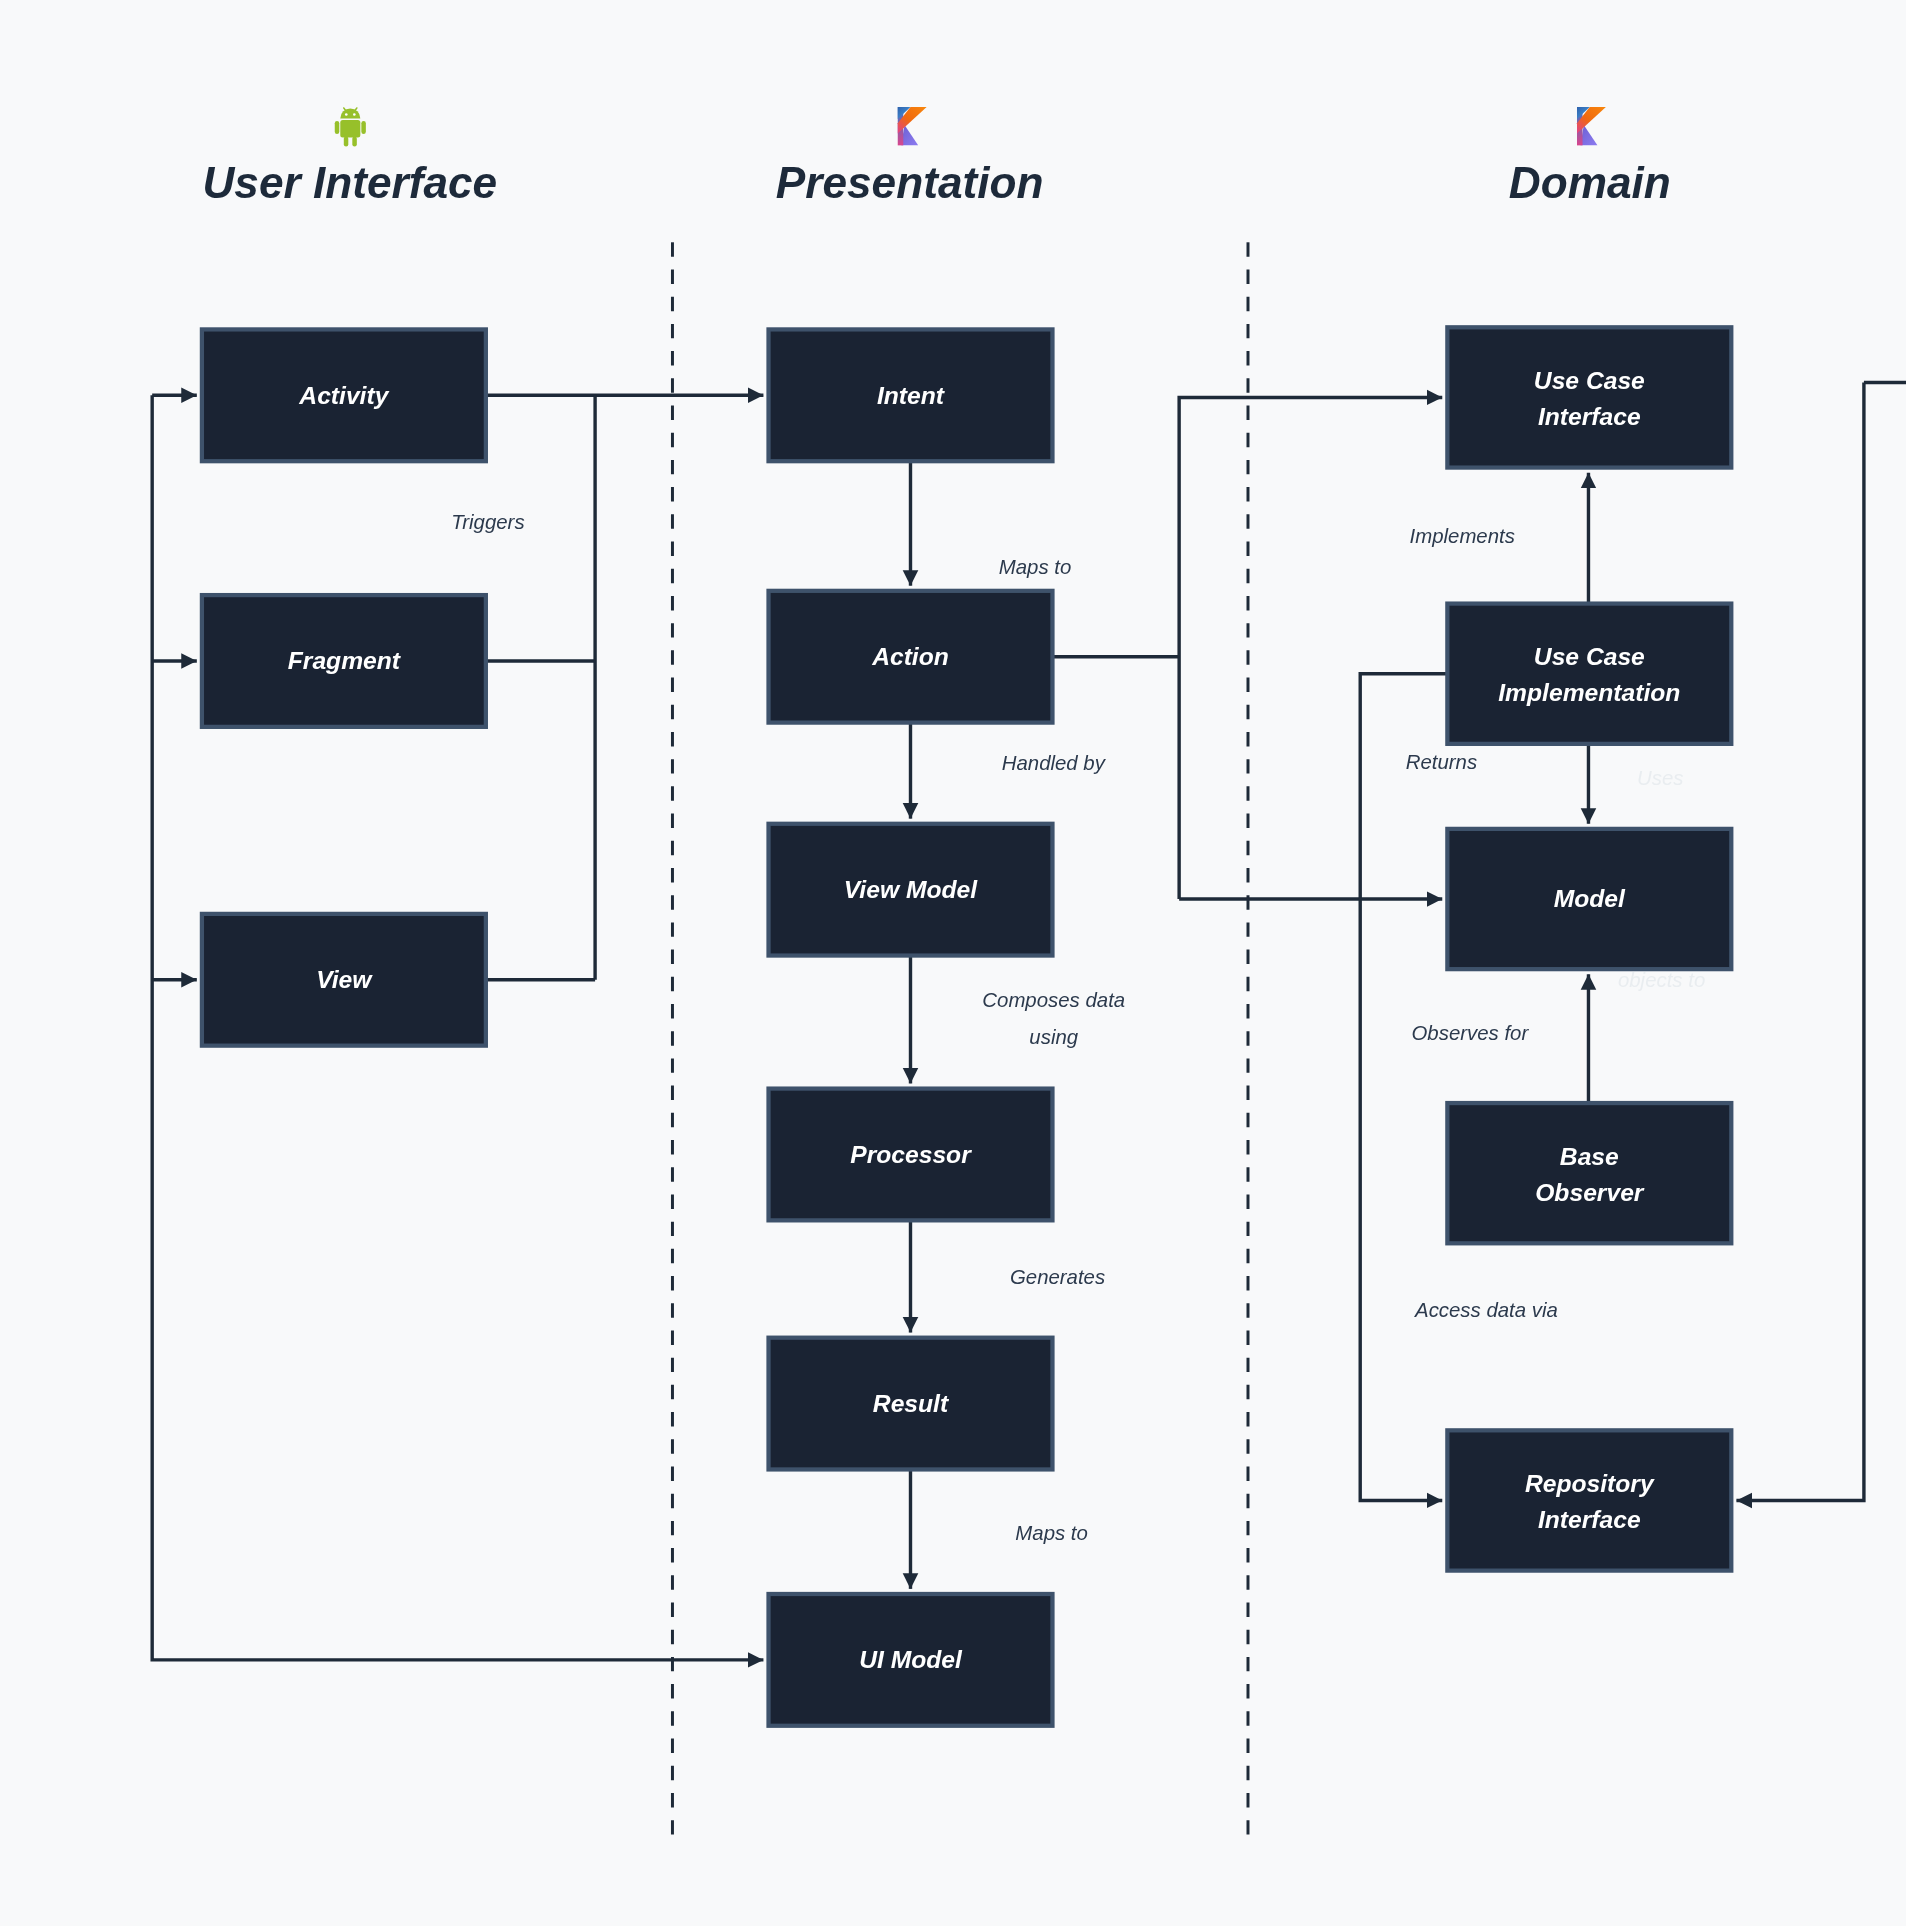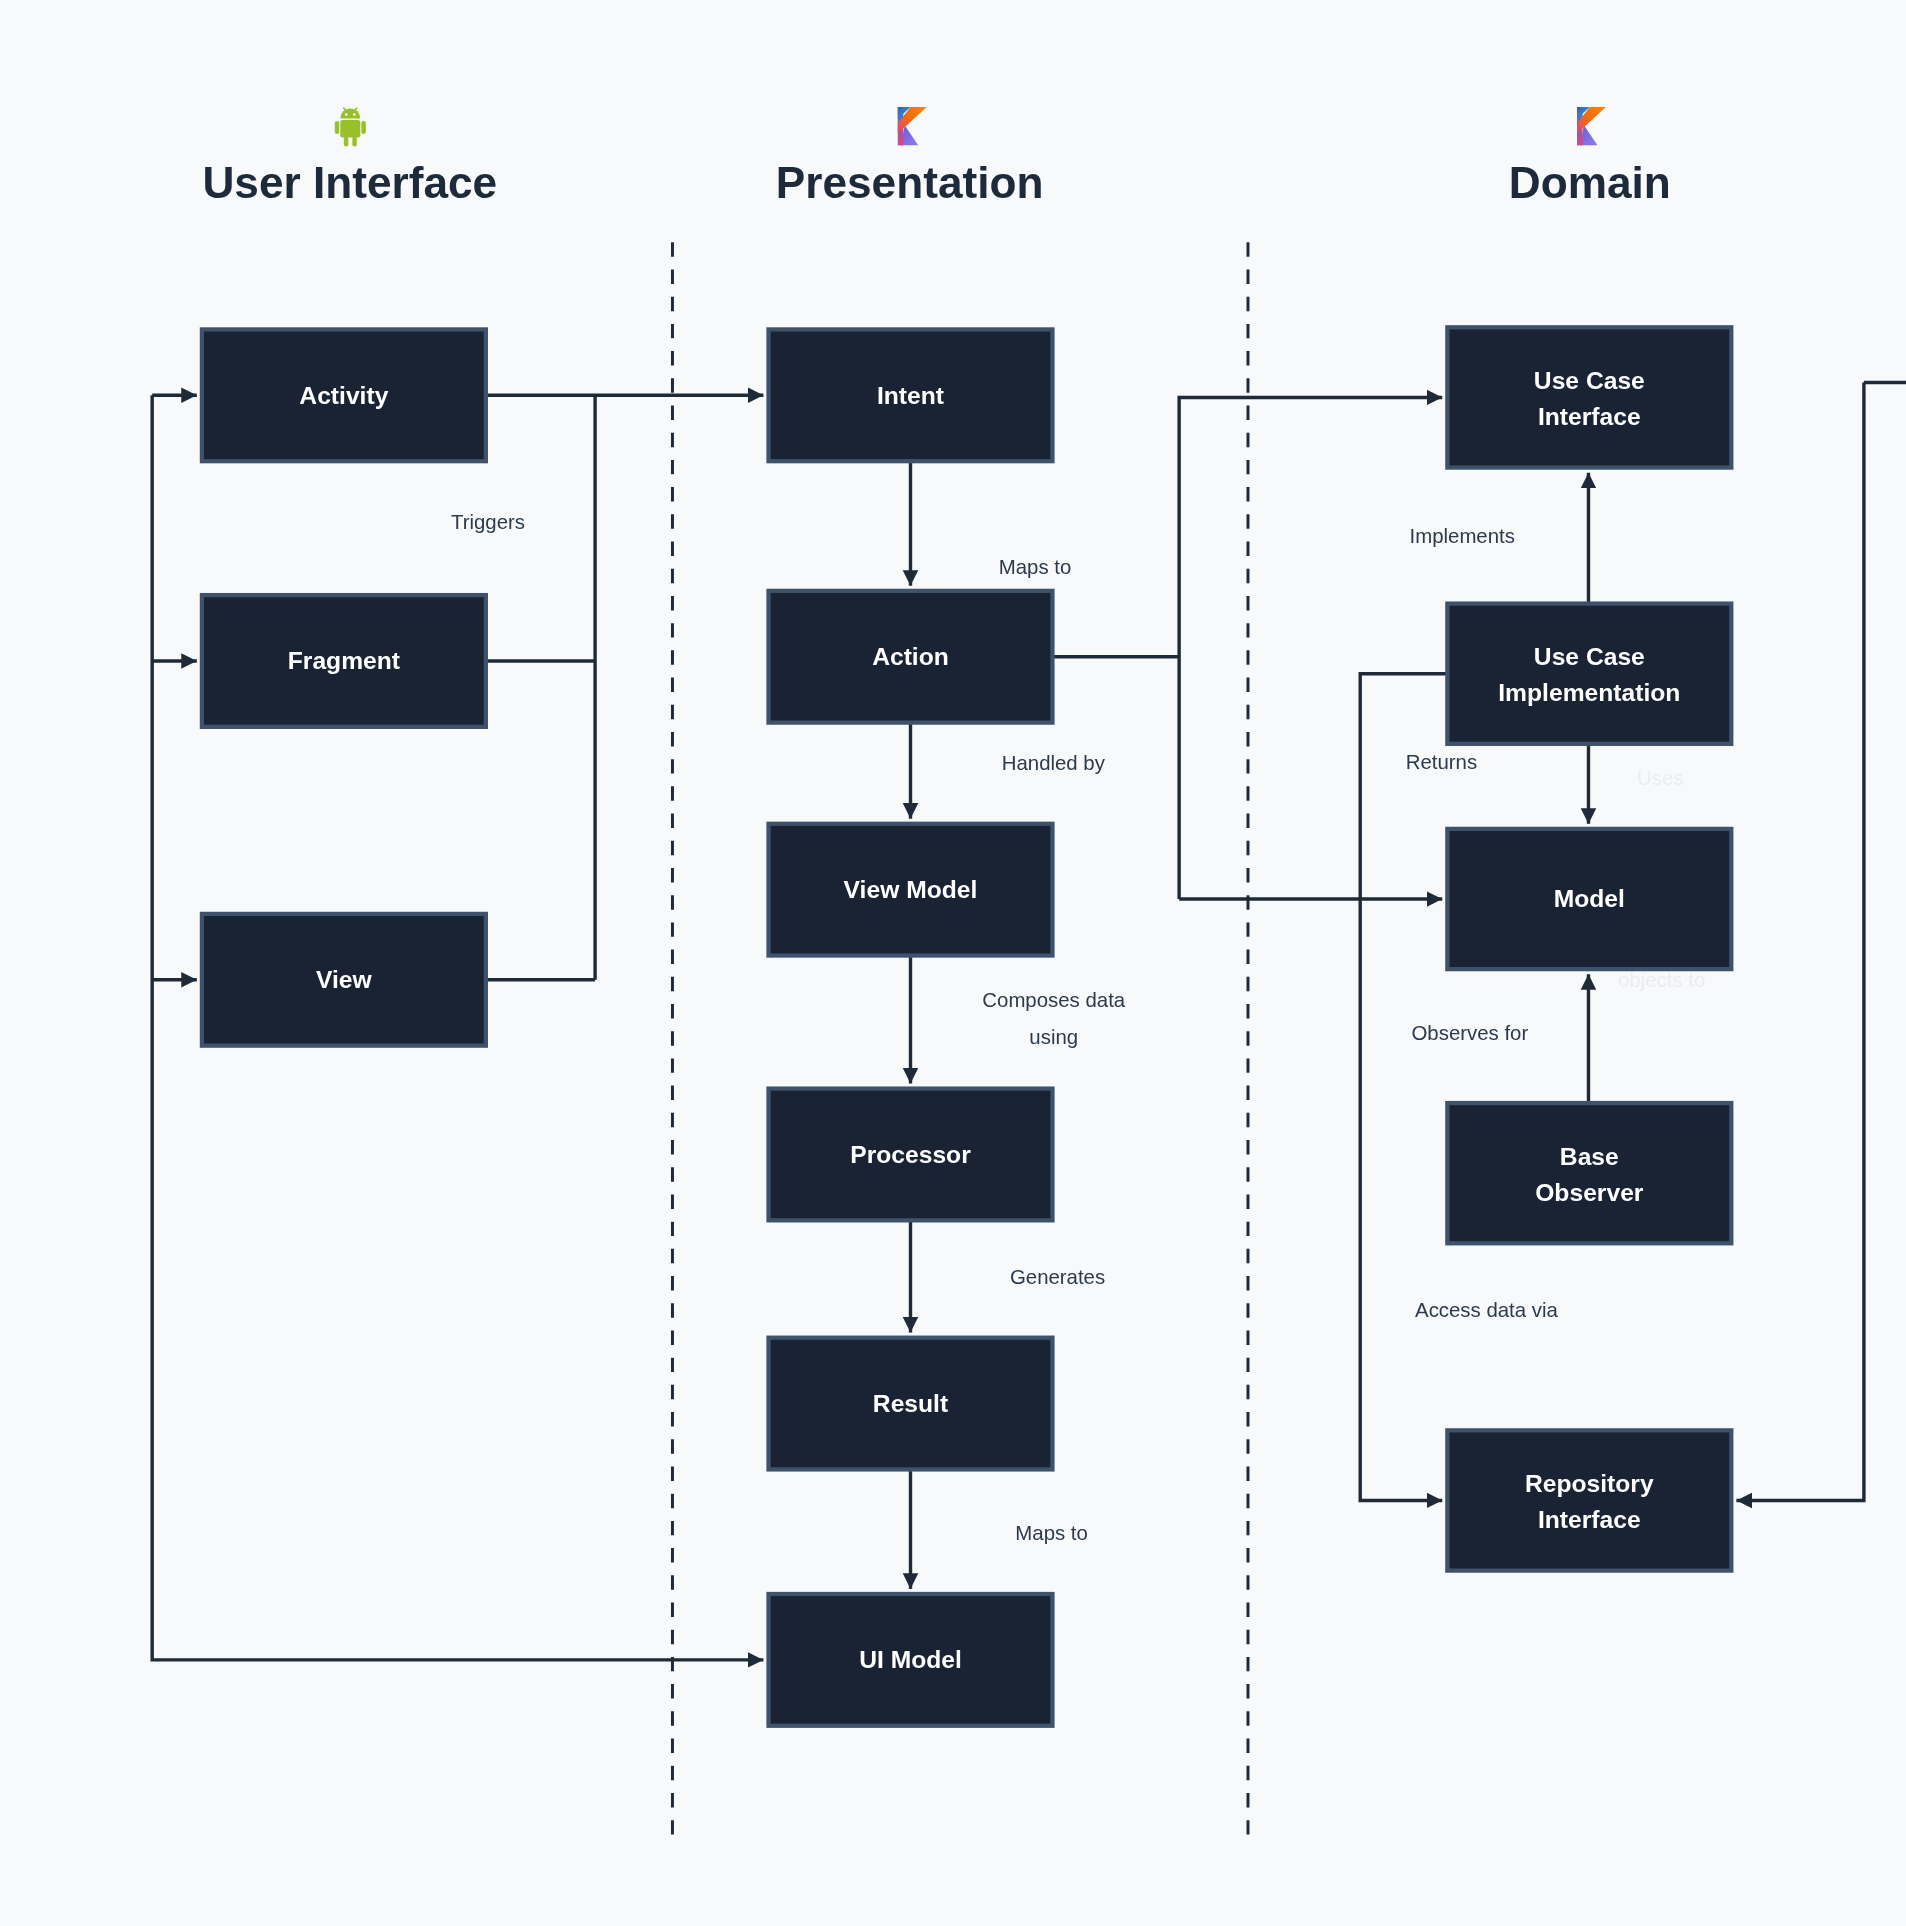--- a/index.html
+++ b/index.html
@@ -1,16 +1,16 @@
 <!DOCTYPE html>
 <html style="font-size:6.8px"><head>
 <meta charset="utf-8">
 <style>
   html,body{margin:0;padding:0;background:#f8f9fa;}
-  .stage{width:100%;}
+  .stage{width:100%;font-style:italic;}
   svg{display:block;width:100%;height:auto;background:#f8f9fa;font-family:"Liberation Sans", sans-serif;}
   .col-title{font-size:104px;font-weight:bold;fill:#1d2a3a;text-anchor:middle;}
   .node rect{fill:#1a2333;stroke:#3e526b;stroke-width:10px;}
   .node text{fill:#ffffff;font-size:58px;font-weight:bold;text-anchor:middle;}
   .edge{stroke:#1e2a38;stroke-width:8px;fill:none;}
   .edge-dashed{stroke:#1e2a38;stroke-width:7px;fill:none;stroke-dasharray:34 30;}
   .edge-label{font-size:48px;fill:#2c3a4d;text-anchor:middle;}
   .edge-label-faded{font-size:48px;fill:#e9edf0;text-anchor:middle;}
   .arrow-fill{fill:#1e2a38;}
 </style>

